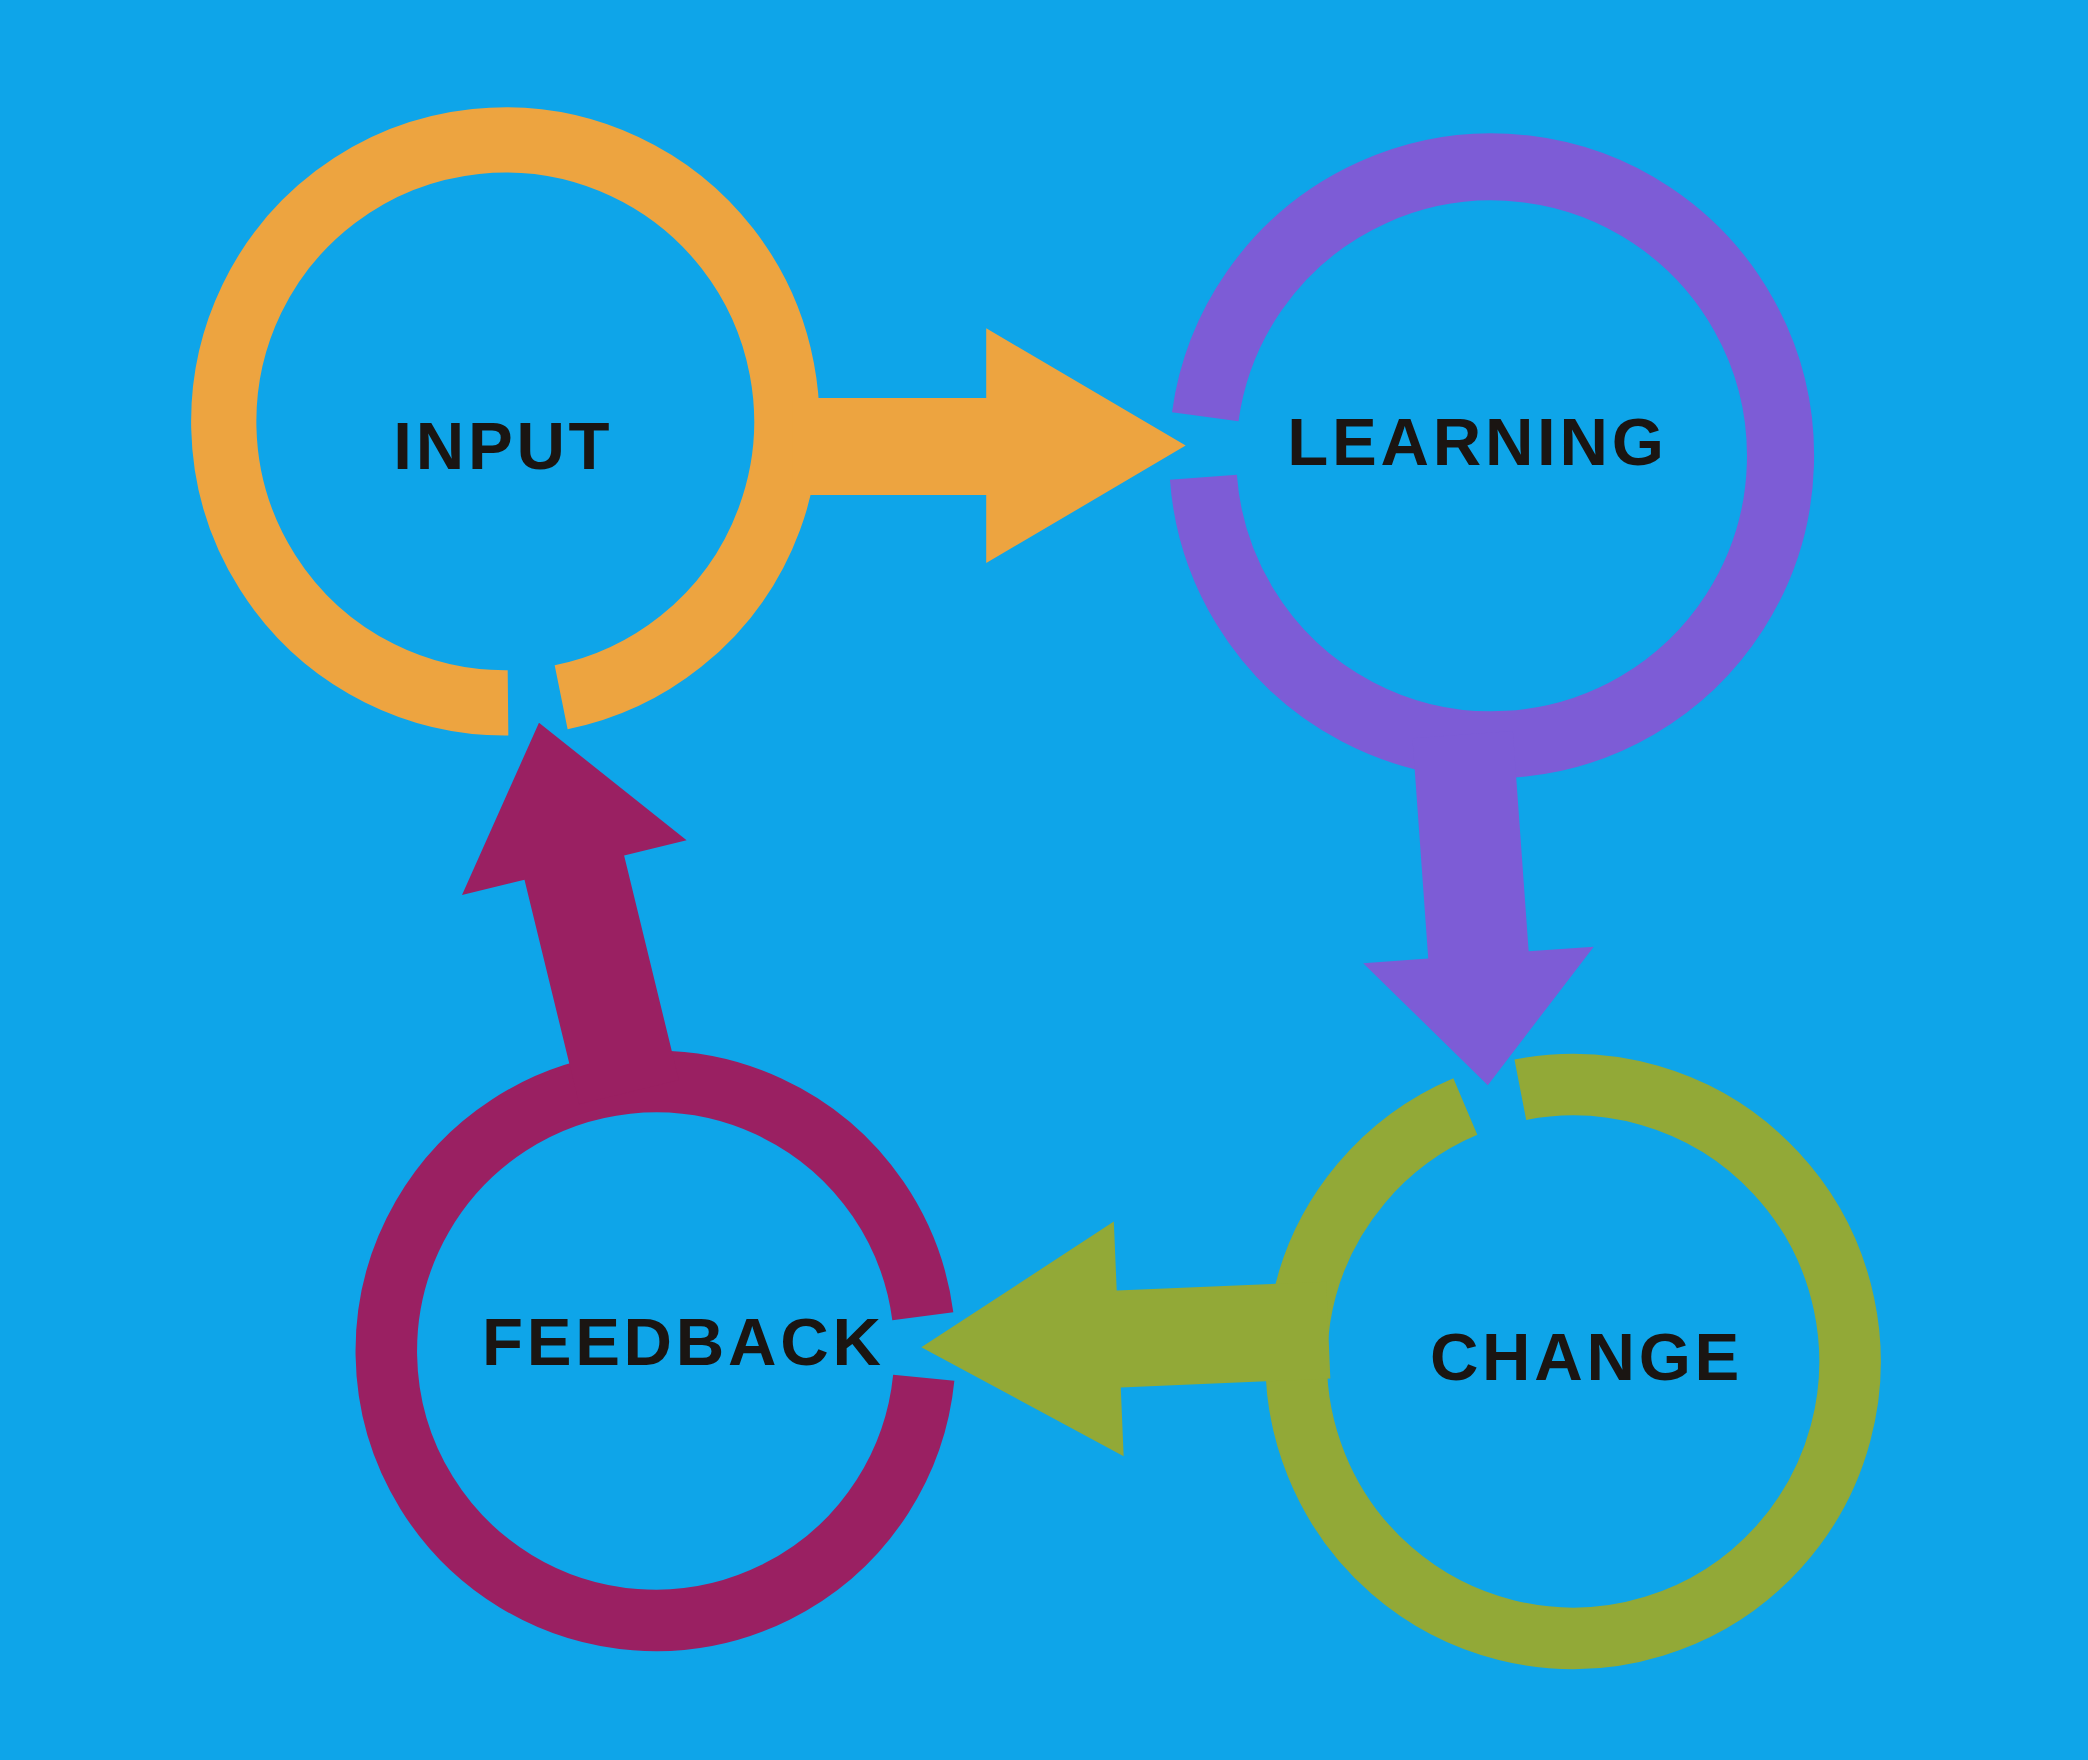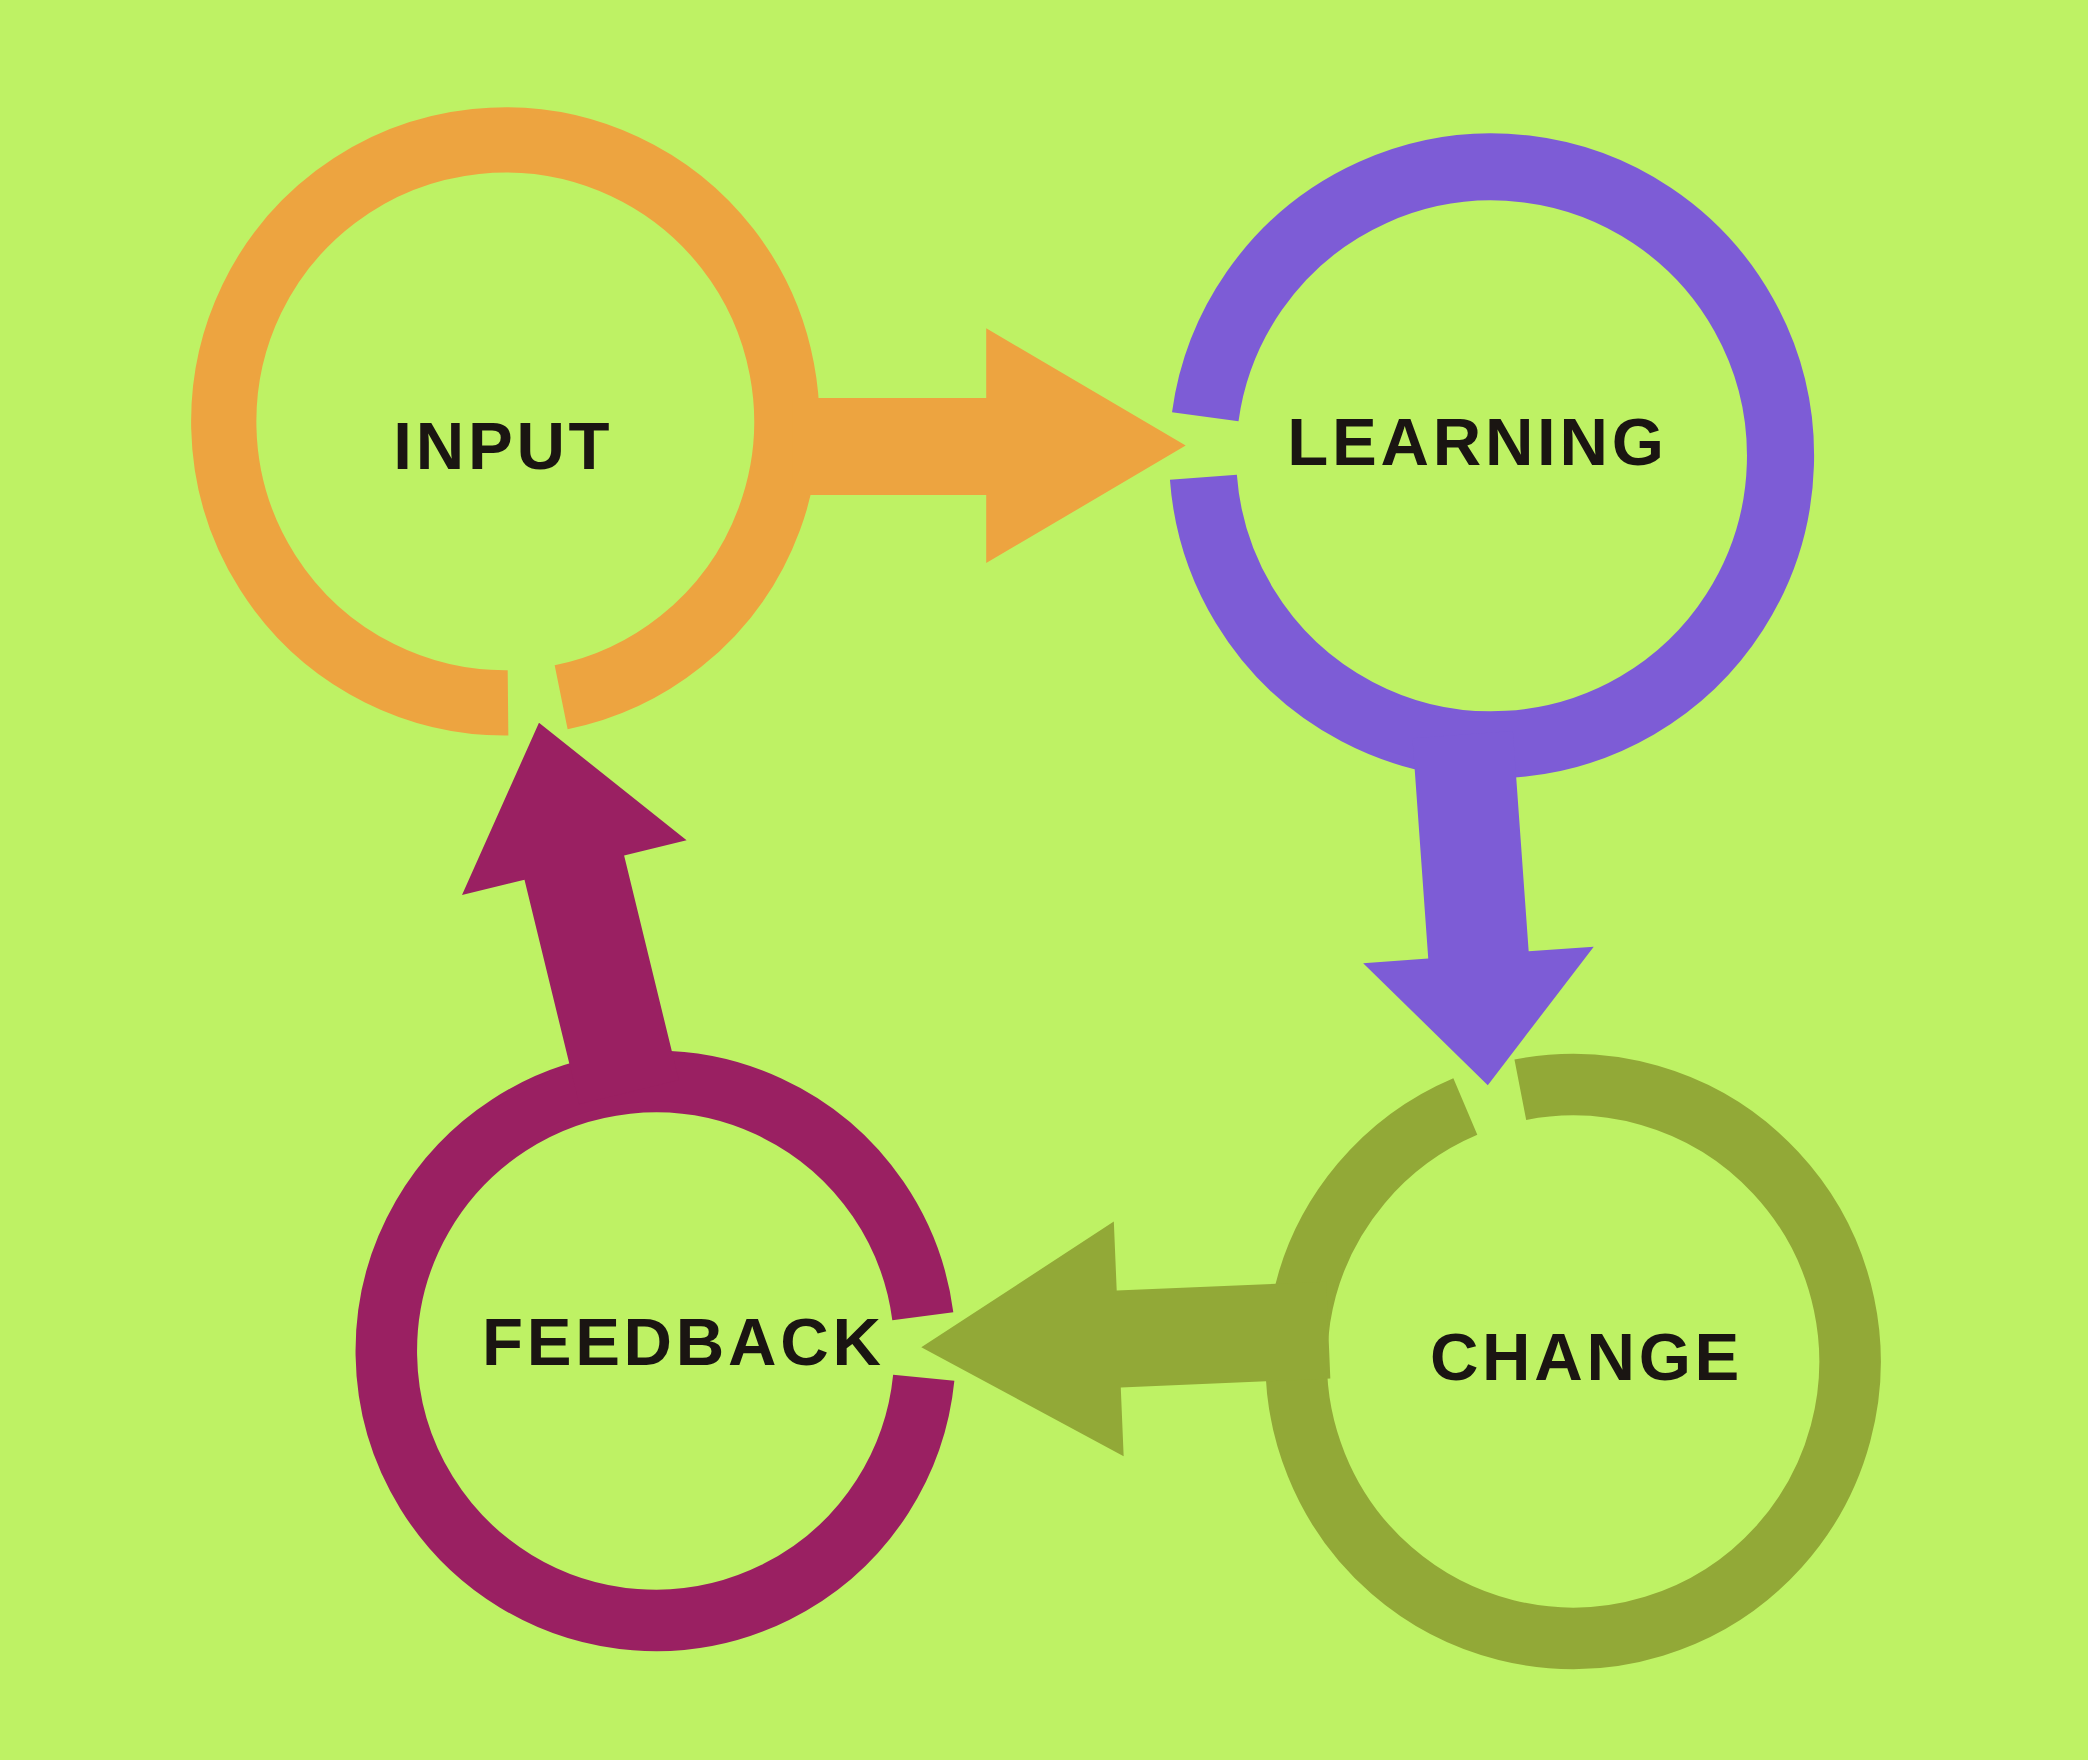--- a/index.html
+++ b/index.html
@@ -4,21 +4,21 @@
 <style>
   html, body {
     margin: 0;
     padding: 0;
     background: #fbf9f6;
   }
   .stage {
     position: relative;
     width: 2088px;
     height: 1760px;
-    background: #bef264;
+    background: #0ea5e9;
     overflow: hidden;
     font-family: "Liberation Sans", sans-serif;
   }
   svg.diagram {
     display: block;
     width: 2088px;
     height: 1760px;
   }
   .ring {
     fill: none;

